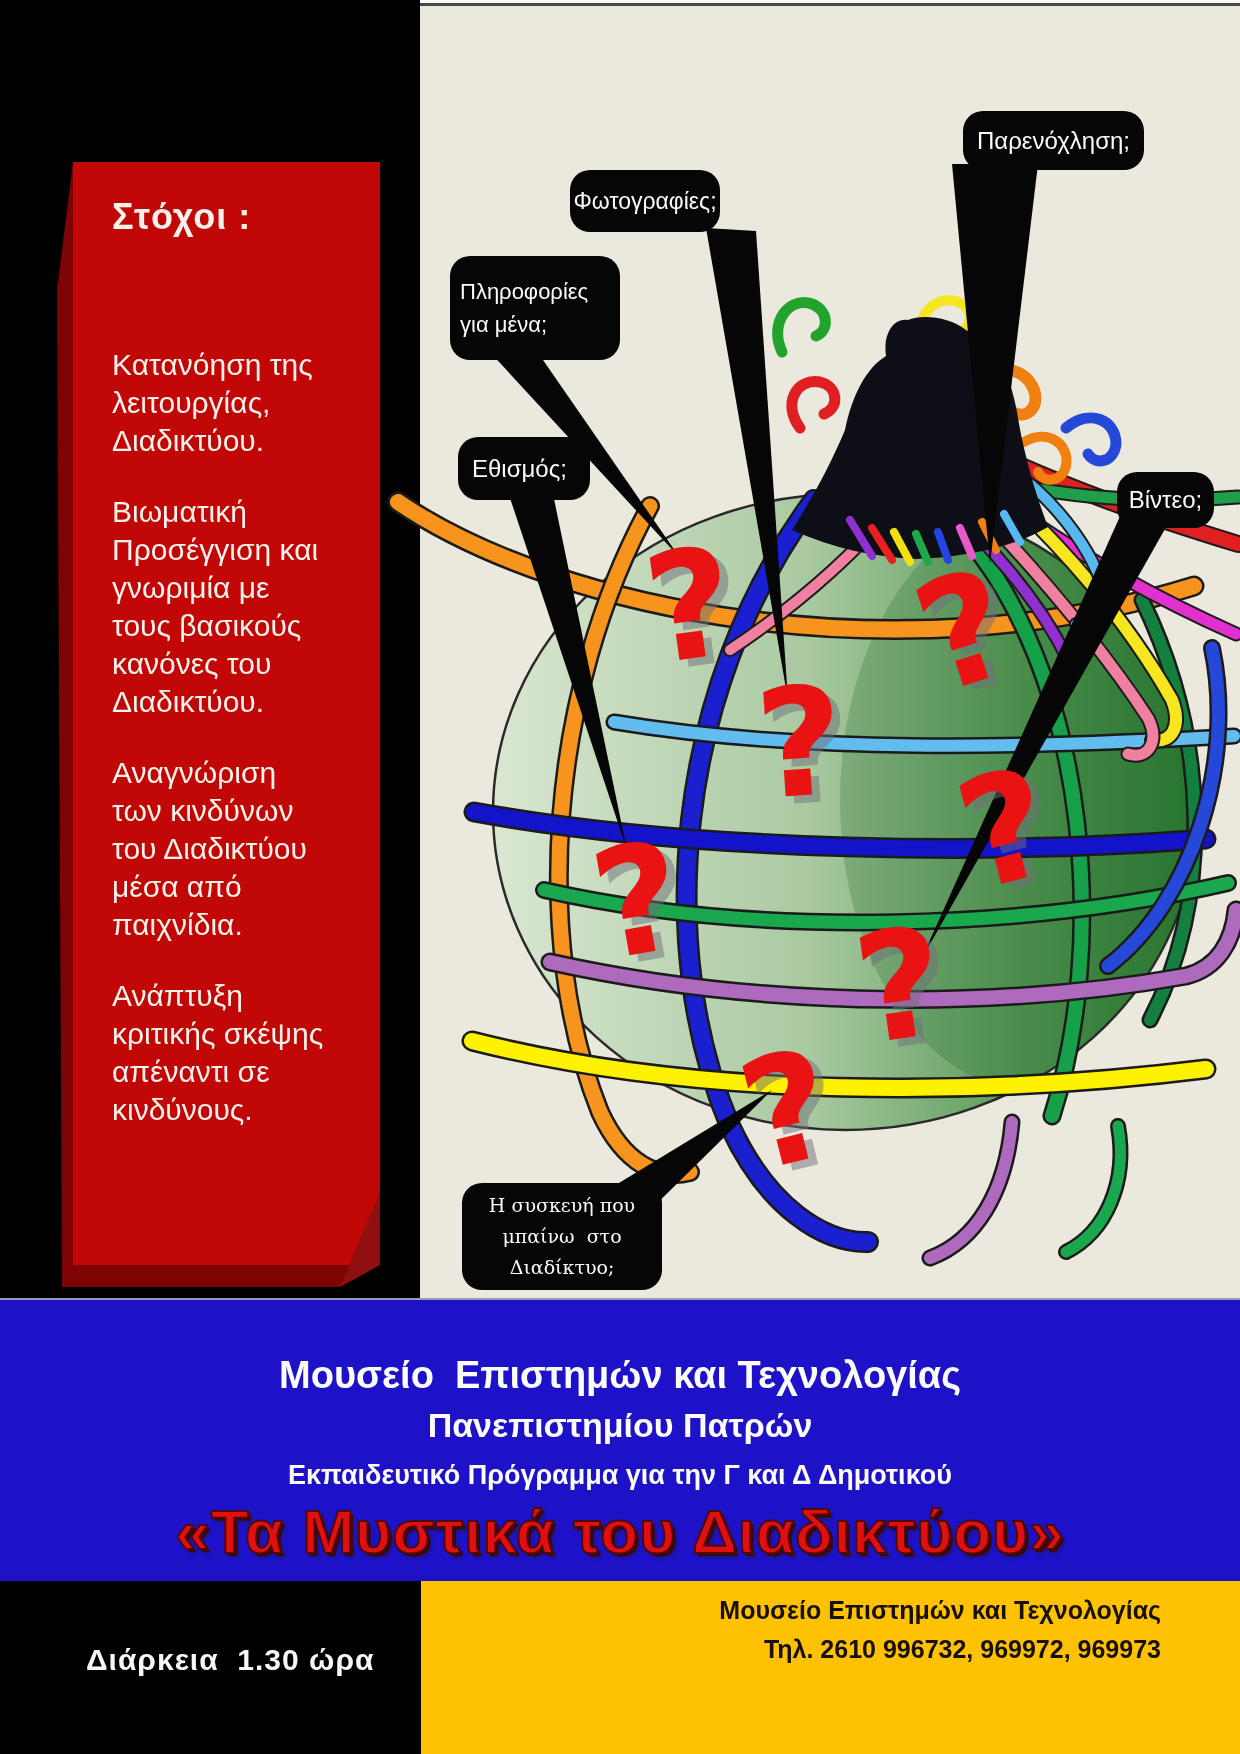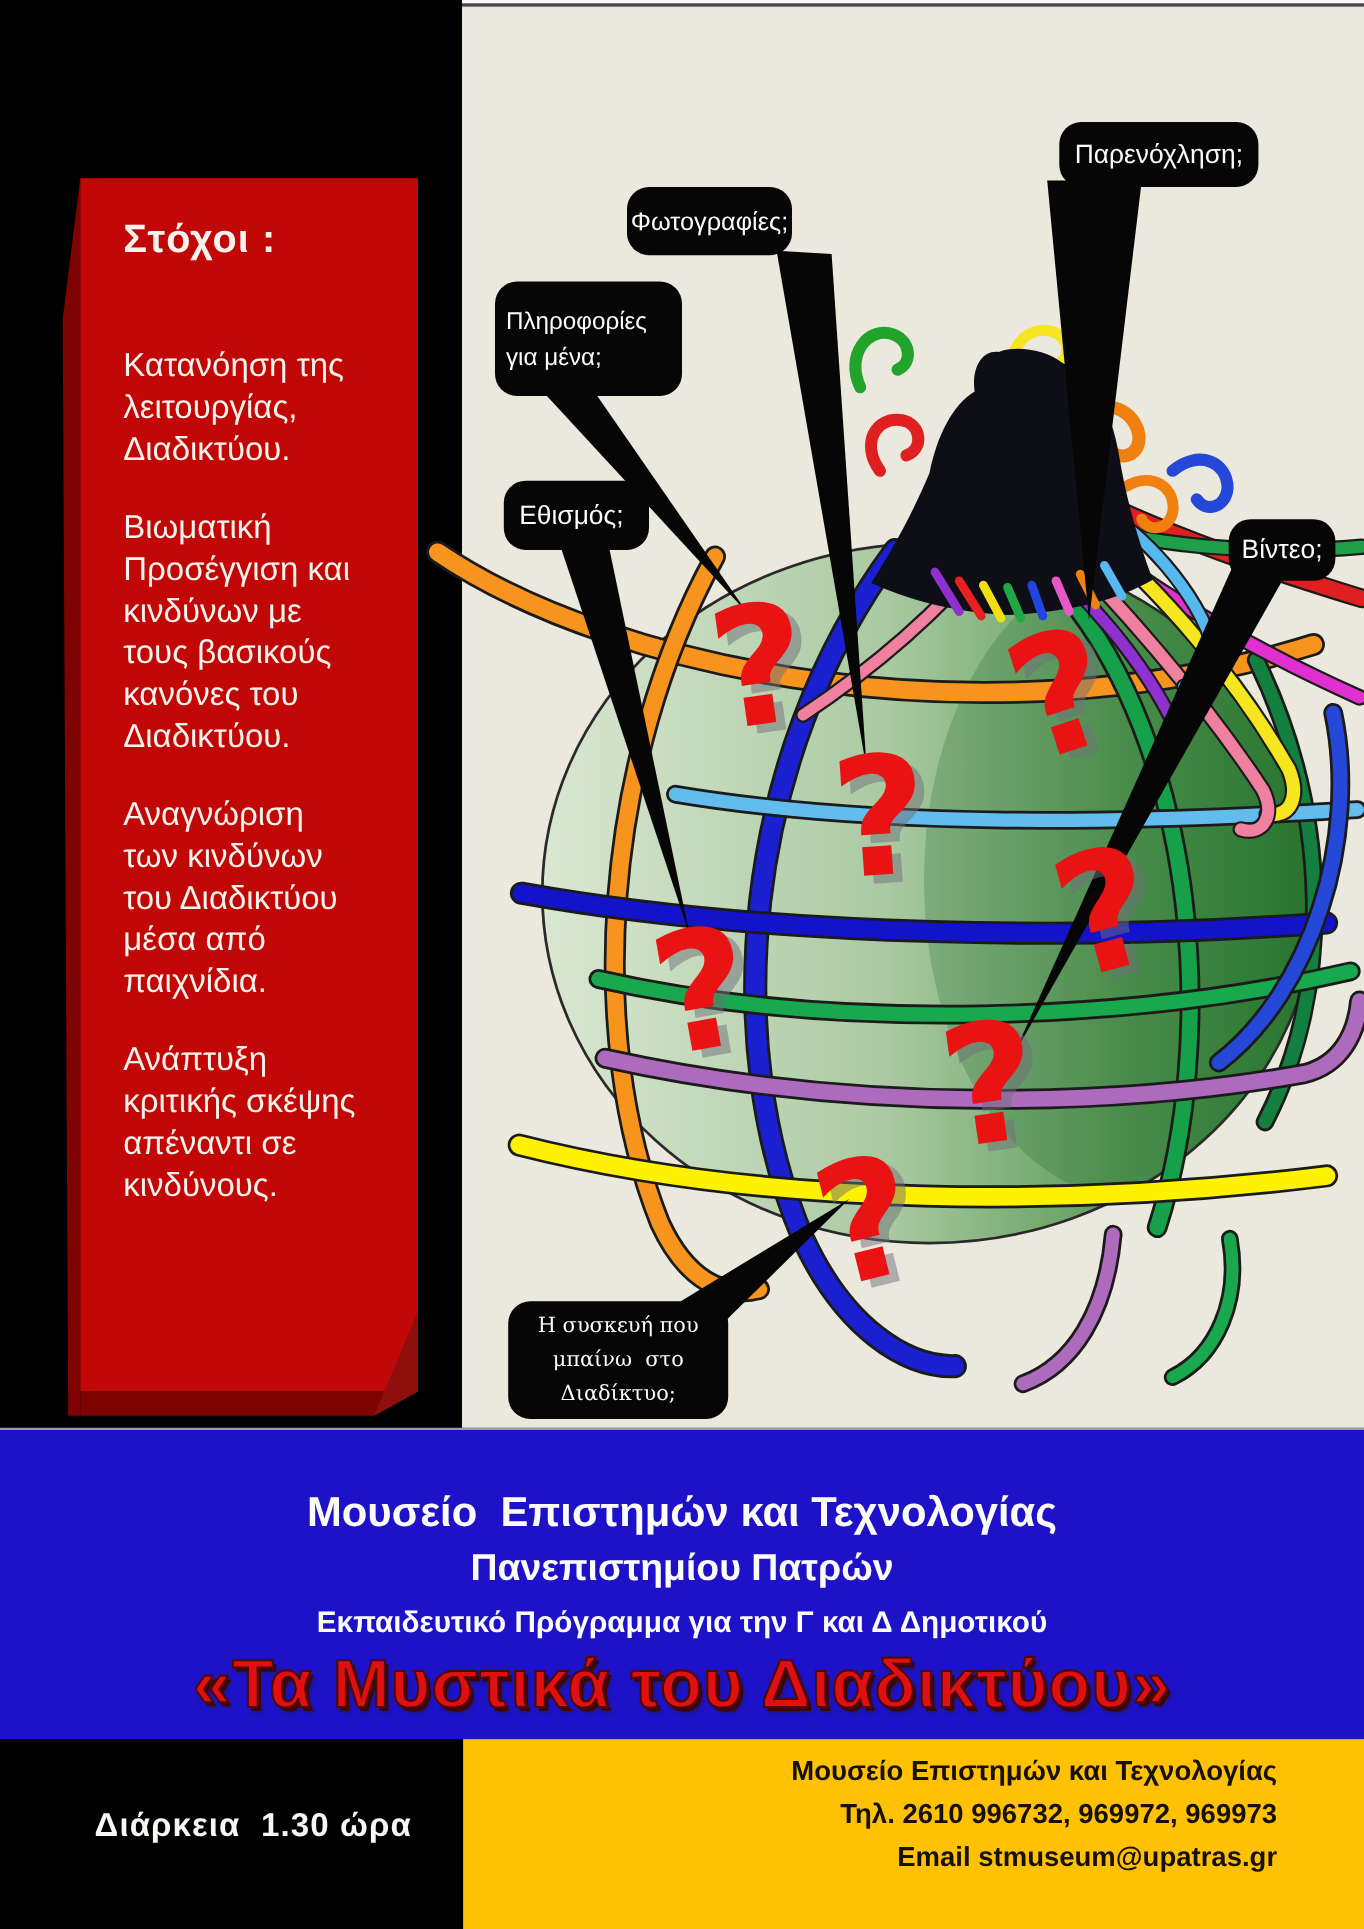--- a/index.html
+++ b/index.html
@@ -13,21 +13,21 @@
   .art path.edge{fill:none;stroke:#1b1b1b;stroke-linecap:round;}
   .qm{font-family:"DejaVu Sans",sans-serif;font-weight:700;font-size:150px;fill:#E91313;}
   .qm-sh{font-family:"DejaVu Sans",sans-serif;font-weight:700;font-size:150px;fill:#70707a;opacity:.5;}
 
   
   .goals{
     position:absolute;left:112px;top:196px;width:215px;color:#F6F2EC;
   }
   .goals h2{margin:0;font-size:36px;font-weight:700;letter-spacing:1px;}
   .goals p{margin:33px 0 0 0;font-size:30px;line-height:38px;font-weight:400;}
-  .goals p:first-of-type{margin-top:76px;}
+  .goals p:first-of-type{margin-top:108px;}
 
   
   .bubble{
     position:absolute;background:#060606;color:#FAFAFA;border-radius:20px;
     display:flex;align-items:center;z-index:4;
   }
   .bubble span{display:block;width:100%;}
   .b-center span{text-align:center;}
   .b-info   {left:450px;top:256px;width:150px;height:104px;padding:0 10px;font-size:22px;line-height:1.5;}
   .b-photos {left:570px;top:170px;width:150px;height:62px;font-size:23px;}
@@ -211,21 +211,21 @@
       <text class="qm" x="638" y="953" transform="rotate(-10 638 900)">?</text>
 
       <text class="qm-sh" x="795" y="1170" font-size="155" transform="rotate(-14 787 1107)">?</text>
       <text class="qm" x="787" y="1162" font-size="155" transform="rotate(-14 787 1107)">?</text>
     </g>
   </svg>
 
   <div class="goals">
     <h2>Στόχοι :</h2>
     <p>Κατανόηση της λειτουργίας, Διαδικτύου.</p>
-    <p>Βιωματική Προσέγγιση και κινδύνων με τους βασικούς κανόνες του Διαδικτύου.</p>
+    <p>Βιωματική Προσέγγιση και γνωριμία με τους βασικούς κανόνες του Διαδικτύου.</p>
     <p>Αναγνώριση των  κινδύνων του Διαδικτύου μέσα από παιχνίδια.</p>
     <p>Ανάπτυξη κριτικής σκέψης απέναντι σε κινδύνους.</p>
   </div>
 
   <div class="bubble b-info">
     <span>Πληροφορίες για μένα;</span>
   </div>
   <div class="bubble b-photos b-center">
     <span>Φωτογραφίες;</span>
   </div>
@@ -247,19 +247,18 @@
     <div class="l2">Πανεπιστημίου Πατρών</div>
     <div class="l3">Εκπαιδευτικό Πρόγραμμα για την Γ και Δ Δημοτικού</div>
     <div class="l4">«Τα Μυστικά του Διαδικτύου»</div>
   </div>
 
   <div class="band-bottom">
     <div class="band-yellow">
       <div class="contact">
         <div>Μουσείο Επιστημών και Τεχνολογίας</div>
         <div>Τηλ. 2610 996732, 969972, 969973</div>
-        <div>Email stmuseum@upatras.gr</div>
       </div>
     </div>
     <div class="duration">Διάρκεια  1.30 ώρα</div>
   </div>
 
 </div>
 
 </body></html>

